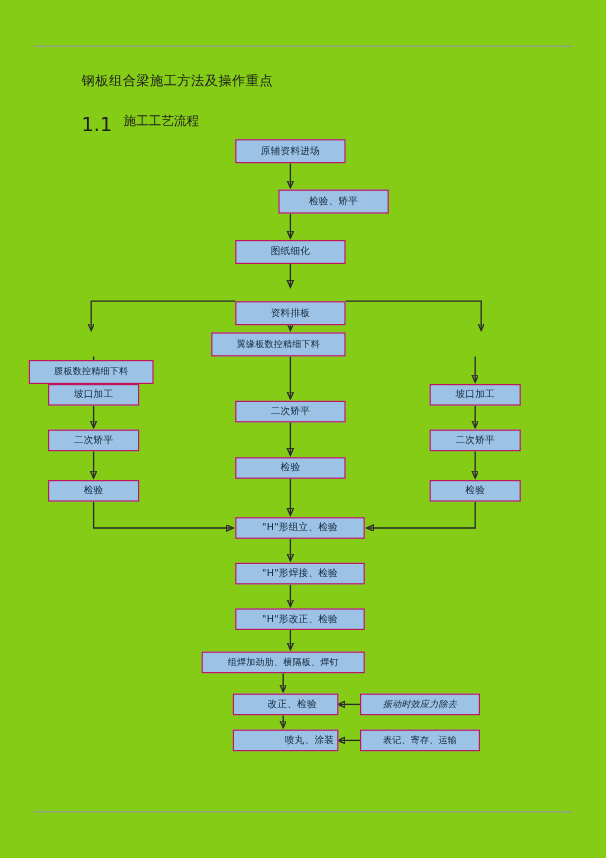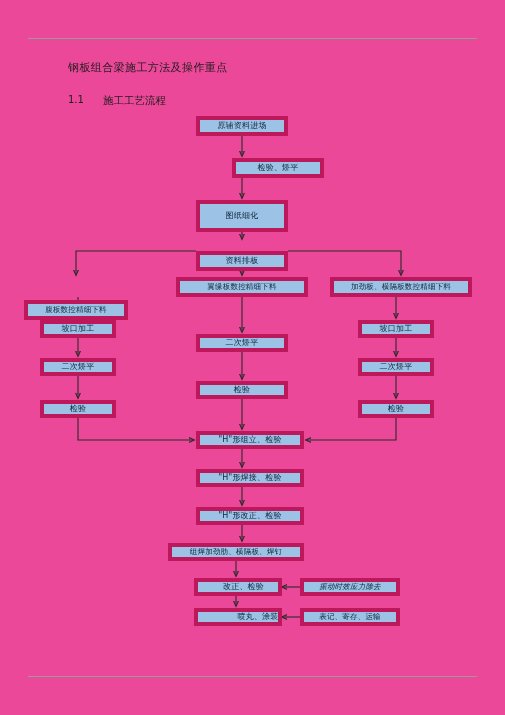--- a/index.html
+++ b/index.html
@@ -13,21 +13,21 @@
     position: relative;
     font-family: "DejaVu Sans", "Liberation Sans", sans-serif;
     overflow: hidden;
   }
 
   #page {
     position: absolute;
     left: 0; top: 0;
     width: 505px;
     height: 715px;
-    background: #ec4899;
+    background: #84cc16;
   }
 
   
   .rule {
     position: absolute;
     left: 28px;
     width: 449px;
     height: 1px;
     background: #9a9a9a;
   }
@@ -40,21 +40,21 @@
     top: 60px;
     font-size: 11px;
     color: #1d1d1d;
     letter-spacing: 0.4px;
     white-space: nowrap;
   }
   .sec-num {
     position: absolute;
     left: 68px;
     top: 94px;
-    font-size: 10px;
+    font-size: 16px;
     color: #1d1d1d;
     white-space: nowrap;
   }
   .sec-title {
     position: absolute;
     left: 103px;
     top: 94px;
     font-size: 10.5px;
     color: #1d1d1d;
     white-space: nowrap;
@@ -63,21 +63,21 @@
   
   #flow {
     position: absolute;
     left: 0; top: 0;
     width: 505px; height: 715px;
   }
   .node {
     position: absolute;
     box-sizing: border-box;
     background: #9cc3e5;
-    border: 4px solid #be185d;
+    border: 1px solid #be185d;
     display: flex;
     align-items: center;
     justify-content: center;
     font-size: 8px;
     color: #10243a;
     letter-spacing: 0.2px;
     white-space: nowrap;
     line-height: 1;
   }
   .node.small { font-size: 7.5px; }
@@ -142,26 +142,25 @@
       <line x1="242" y1="525" x2="242" y2="541" marker-end="url(#ah)"></line>
       <line x1="236" y1="561" x2="236" y2="576" marker-end="url(#ah)"></line>
       <line x1="236" y1="596" x2="236" y2="606" marker-end="url(#ah)"></line>
 
       <line x1="300" y1="587" x2="282" y2="587" marker-end="url(#ah)"></line>
       <line x1="300" y1="617" x2="282" y2="617" marker-end="url(#ah)"></line>
     </svg>
 
     <div class="node" style="left:196px;top:116px;width:92px;height:20px;">原辅资料进场</div>
     <div class="node" style="left:196px;top:158px;width:92px;height:20px;margin-left:36px;">检验、矫平</div>
-    <div class="node" style="left:196px;top:200px;width:92px;height:32px;">图纸细化</div>
+    <div class="node" style="left:196px;top:200px;width:92px;height:20px;">图纸细化</div>
     <div class="node" style="left:196px;top:251px;width:92px;height:20px;">资料排板</div>
 
     <div class="node small" style="left:24px;top:277px;width:104px;height:20px;margin-top:23px;">腹板数控精细下料</div>
-    <div class="node small" style="left:176px;top:277px;width:132px;height:20px;">翼缘板数控精细下料</div>
-    <div class="node small" style="left:330px;top:277px;width:142px;height:20px;">加劲板、横隔板数控精细下料</div>
+    <div class="node small" style="left:176px;top:277px;width:112px;height:20px;">翼缘板数控精细下料</div>
 
     <div class="node" style="left:40px;top:320px;width:76px;height:18px;">坡口加工</div>
     <div class="node" style="left:40px;top:358px;width:76px;height:18px;">二次矫平</div>
     <div class="node" style="left:40px;top:400px;width:76px;height:18px;">检验</div>
 
     <div class="node" style="left:196px;top:334px;width:92px;height:18px;">二次矫平</div>
     <div class="node" style="left:196px;top:381px;width:92px;height:18px;">检验</div>
 
     <div class="node" style="left:358px;top:320px;width:76px;height:18px;">坡口加工</div>
     <div class="node" style="left:358px;top:358px;width:76px;height:18px;">二次矫平</div>

